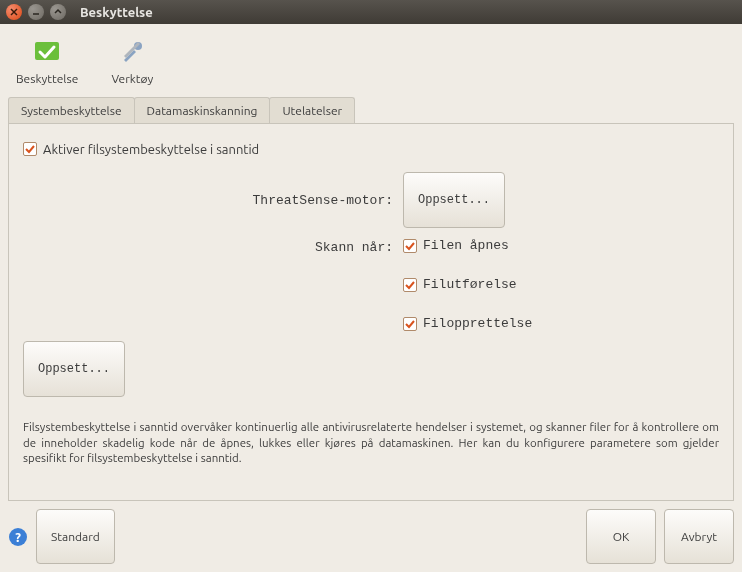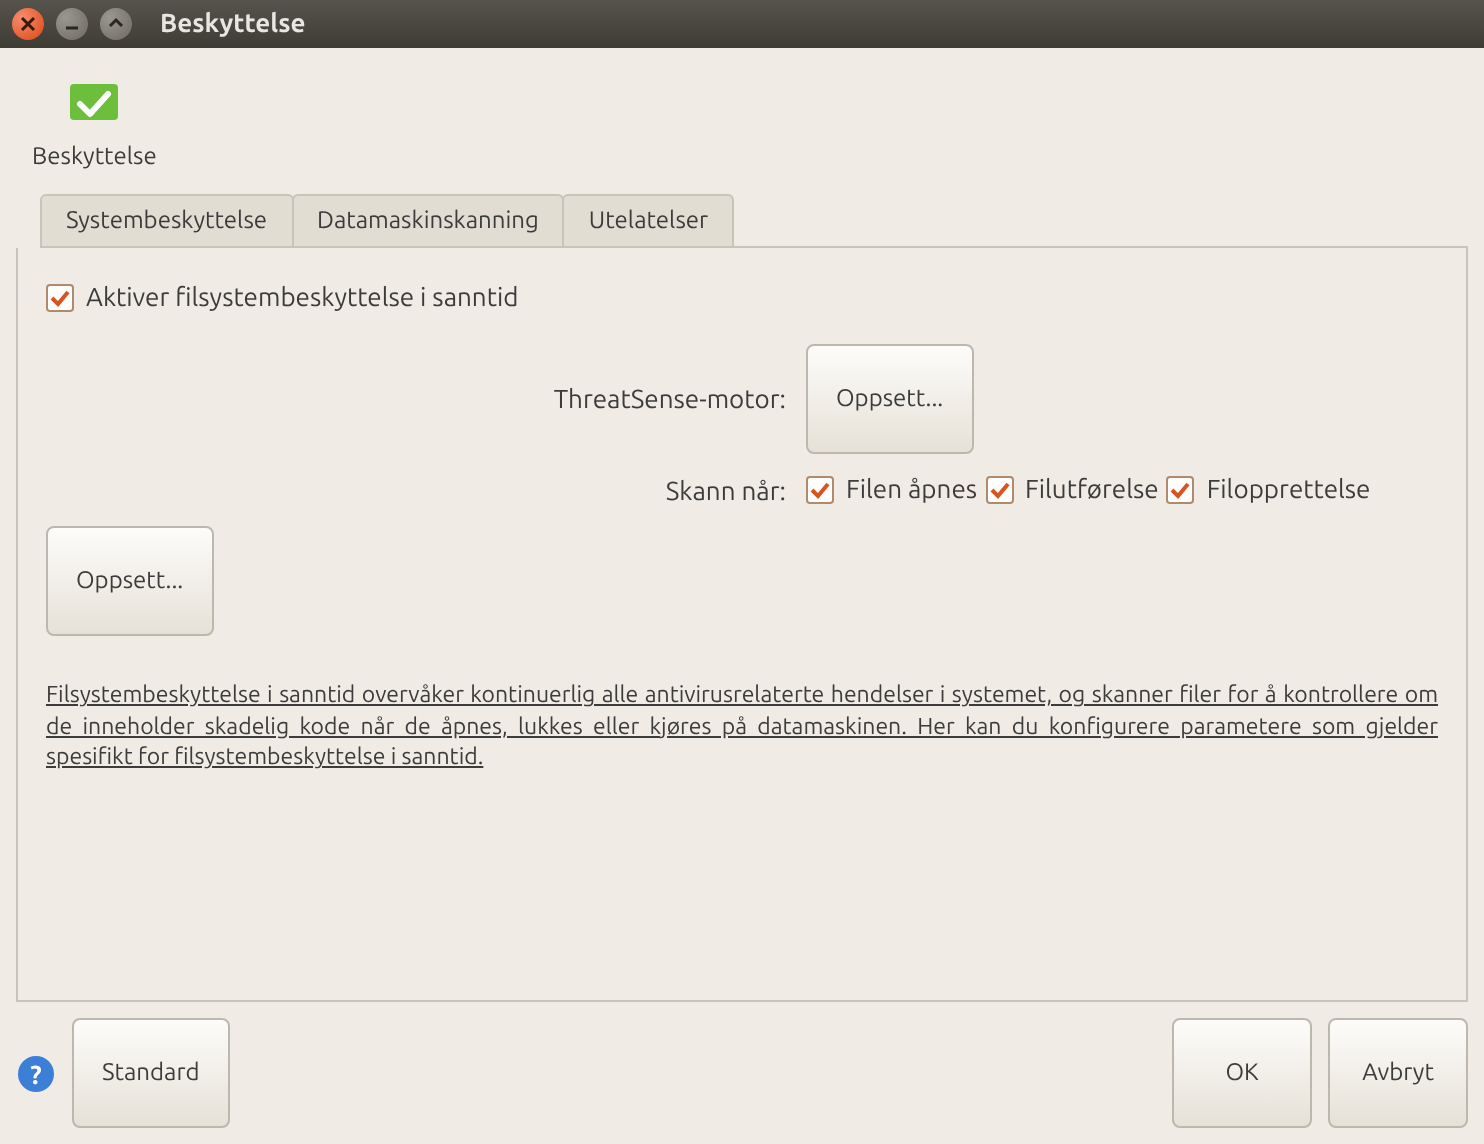--- a/index.html
+++ b/index.html
@@ -48,21 +48,20 @@
     gap: 4px;
     cursor: pointer;
     min-width: 60px;
   }
   .tool-icon { width: 32px; height: 32px; }
   .tool-label { font-size: 12px; }
   .tabs {
     display: flex;
     border-bottom: 1px solid #c8c4ba;
     margin-top: 6px;
-    margin-left: 12px;
   }
   .tab {
     padding: 6px 12px;
     background: #e2ddd2;
     border: 1px solid #c8c4ba;
     border-bottom: none;
     margin-right: -1px;
     cursor: pointer;
     font-size: 12px;
     border-radius: 3px 3px 0 0;
@@ -95,41 +94,41 @@
     border-radius: 2px;
     background: #fff;
     display: flex; align-items: center; justify-content: center;
   }
   .chk svg { width: 10px; height: 10px; }
   .form-grid {
     display: grid;
     grid-template-columns: 380px auto;
     row-gap: 10px;
     align-items: center;
+    font-family: Liberation Mono, monospace;
   }
   .form-label { text-align: right; padding-right: 10px; }
-  .opt-col { display: flex; flex-direction: row; gap: 4px; align-items: center; }
+  .opt-col { display: flex; flex-direction: column; gap: 24px; }
   .opt-row { display: flex; align-items: center; gap: 6px; }
   button.gtk {
     background: linear-gradient(#fdfcfa, #e6e1d7);
     border: 1px solid #bdb8ad;
     border-radius: 4px;
     padding: 20px 14px;
     font-size: 12px;
     cursor: pointer;
     color: #3c3c3c;
     font-family: inherit;
   }
   .desc {
     margin-top: 22px;
     font-size: 11.5px;
     line-height: 1.35;
     text-align: justify;
     color: #3c3c3c;
-    text-decoration: underline;
   }
   .footer {
     display: flex;
     align-items: center;
     gap: 8px;
     padding: 8px 0 0 0;
   }
   .help-icon {
     width: 20px; height: 20px;
   }
@@ -160,20 +159,28 @@
 
 <div class="content">
 
   <div class="toolbar">
     <div class="tool-item">
       <svg class="tool-icon" viewBox="0 0 32 32">
         <rect x="4" y="6" width="24" height="18" rx="2" fill="#6bbf3b"></rect>
         <polyline points="9,16 14,21 23,11" fill="none" stroke="#fff" stroke-width="3" stroke-linecap="round" stroke-linejoin="round"></polyline>
       </svg>
       <span class="tool-label">Beskyttelse</span>
+    </div>
+    <div class="tool-item">
+      <svg class="tool-icon" viewBox="0 0 32 32">
+        <path d="M8 24 L18 14 L20 16 L10 26 Z" fill="#8aa3c2"></path>
+        <circle cx="22" cy="10" r="4" fill="#8aa3c2"></circle>
+        <path d="M24 8 L10 22 L8 20 L22 6 Z" fill="#b0b6bd"></path>
+      </svg>
+      <span class="tool-label">Verktøy</span>
     </div>
   </div>
 
   <div class="tabs">
     <div class="tab">Systembeskyttelse</div>
     <div class="tab">Datamaskinskanning</div>
     <div class="tab">Utelatelser</div>
   </div>
 
   <div class="tab-panel">

